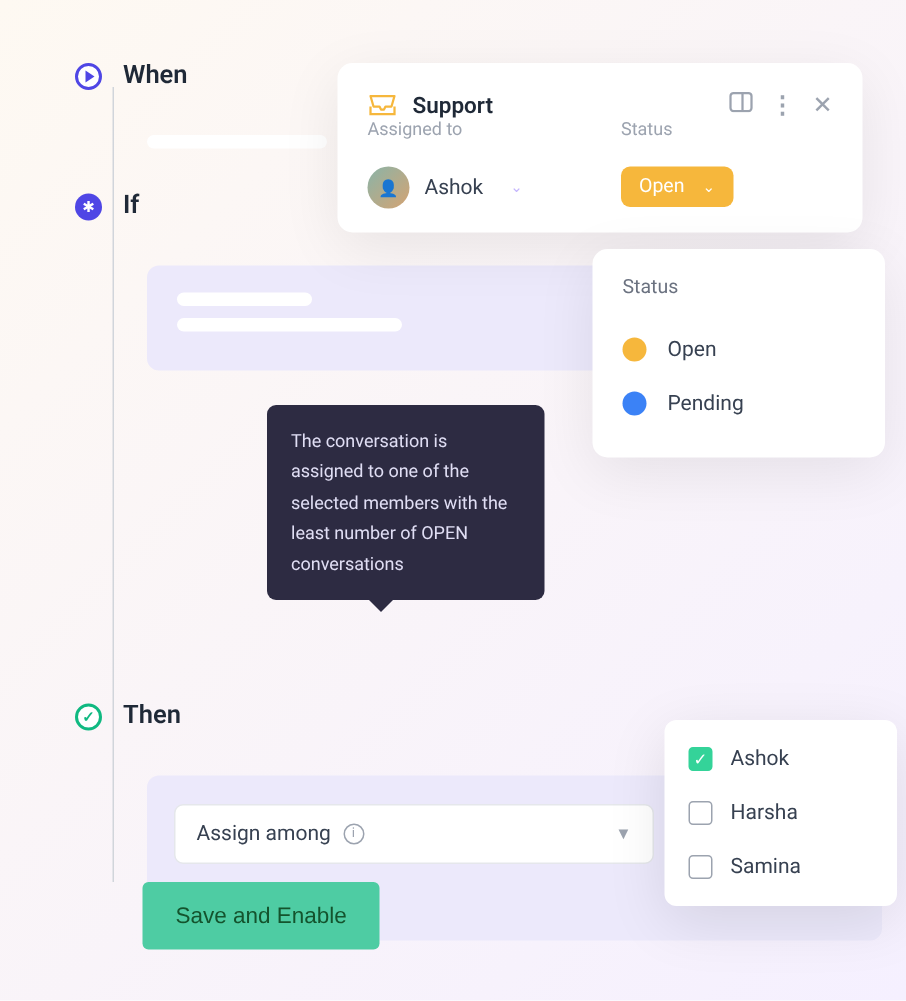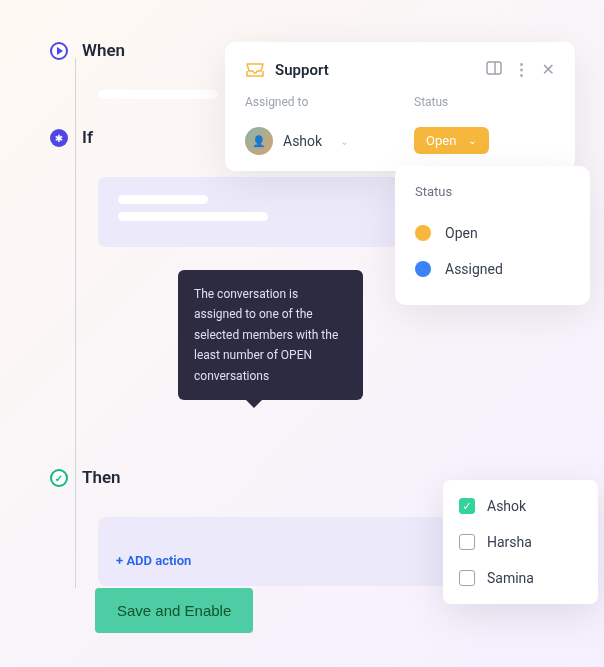--- a/index.html
+++ b/index.html
@@ -86,21 +86,20 @@
       background: #fff;
       border-radius: 10px;
       box-shadow: 0 10px 40px rgba(0,0,0,0.08);
       padding: 18px 20px 16px 20px;
       z-index: 5;
     }
     .support-header {
       display: flex;
       align-items: center;
       justify-content: space-between;
-      margin-bottom: 16px;
     }
     .support-title {
       display: flex;
       align-items: center;
       gap: 10px;
       font-size: 15px;
       font-weight: 600;
       color: #1f2937;
     }
     .inbox-icon {
@@ -335,20 +334,35 @@
   <div class="if-block">
     <div class="placeholder-bar" style="width:90px"></div>
     <div class="placeholder-bar" style="width:150px"></div>
   </div>
 
   <div class="step then-step">
     <div class="step-icon icon-then"></div>
     <div class="step-label">Then</div>
   </div>
   <div class="then-body">
+    <div class="then-row">
+      <div class="select-box select-main">
+        <span class="label-with-info">
+          <span>Assign among</span>
+          <span class="info-icon">i</span>
+        </span>
+        <span class="caret">▼</span>
+      </div>
+      <div class="chip-box">
+        <span class="chip">
+          <span>Ashok</span>
+          <span class="x">×</span>
+        </span>
+      </div>
+    </div>
     <div class="add-action">+ ADD action</div>
   </div>
 
   <button class="save-btn">Save and Enable</button>
 </div>
 
 <div class="support-panel">
   <div class="support-header">
     <div class="support-title">
       <span class="inbox-icon">
@@ -390,21 +404,21 @@
 </div>
 
 <div class="status-dropdown">
   <div class="status-dropdown-title">Status</div>
   <div class="status-option">
     <span class="dot dot-open"></span>
     <span>Open</span>
   </div>
   <div class="status-option">
     <span class="dot dot-pending"></span>
-    <span>Assigned</span>
+    <span>Pending</span>
   </div>
 </div>
 
 <div class="tooltip">The conversation is assigned to one of the selected members with the least number of OPEN conversations</div>
 
 <div class="member-dropdown">
   <div class="member-option">
     <span class="checkbox checked">✓</span>
     <span>Ashok</span>
   </div>

